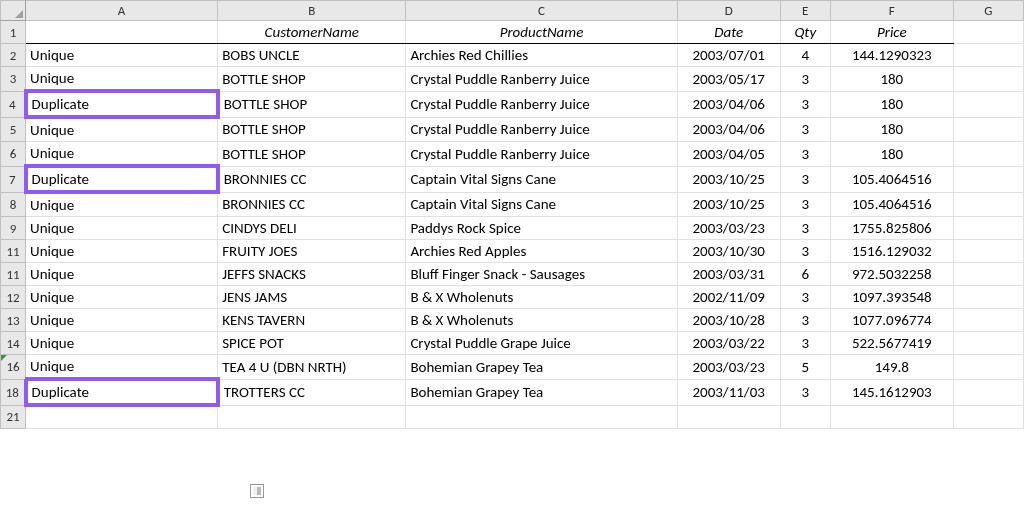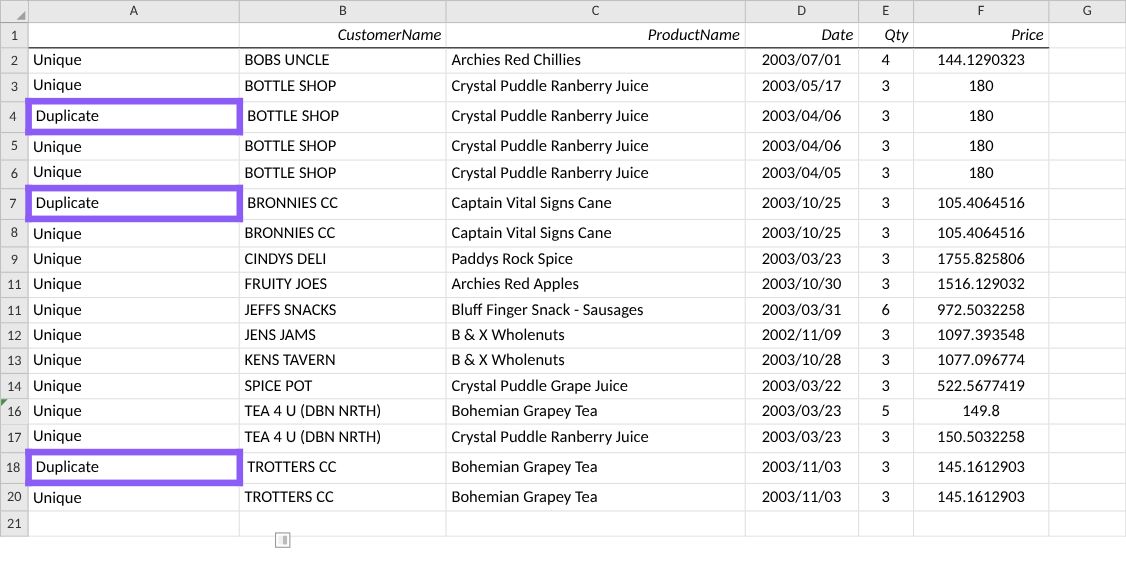--- a/index.html
+++ b/index.html
@@ -69,29 +69,29 @@
     }
     .col-A { width: 192px; }
     .col-B { width: 188px; }
     .col-C { width: 271px; }
     .col-D { width: 103px; }
     .col-E { width: 50px; }
     .col-F { width: 123px; }
     .col-G { width: 70px; }
     .header-italic {
       font-style: italic;
-      text-align: right;
+      text-align: center;
       border-bottom: 1.5px solid #000;
       margin-top: 28px;
     }
     .num-right {
       text-align: center;
     }
     .highlight-dup {
-      border: 6px solid #8b5cf6;
+      border: 4px solid #8b5cf6;
     }
     .row16-header-marker {
       position: relative;
     }
     .row16-header-marker::before {
       content: '';
       position: absolute;
       left: 0;
       top: 0;
       width: 0;
@@ -293,42 +293,22 @@
         <td class="row-header row16-header-marker">16</td>
         <td class="cell">Unique</td>
         <td class="cell">TEA 4 U (DBN NRTH)</td>
         <td class="cell">Bohemian Grapey Tea</td>
         <td class="cell num-right">2003/03/23</td>
         <td class="cell num-right">5</td>
         <td class="cell num-right">149.8</td>
         <td class="cell"></td>
       </tr>
       <tr>
-        <td class="row-header">17</td>
-        <td class="cell">Unique</td>
-        <td class="cell">TEA 4 U (DBN NRTH)</td>
-        <td class="cell">Crystal Puddle Ranberry Juice</td>
-        <td class="cell num-right">2003/03/23</td>
-        <td class="cell num-right">3</td>
-        <td class="cell num-right">150.5032258</td>
-        <td class="cell"></td>
-      </tr>
-      <tr>
         <td class="row-header">18</td>
         <td class="cell highlight-dup">Duplicate</td>
-        <td class="cell">TROTTERS CC</td>
-        <td class="cell">Bohemian Grapey Tea</td>
-        <td class="cell num-right">2003/11/03</td>
-        <td class="cell num-right">3</td>
-        <td class="cell num-right">145.1612903</td>
-        <td class="cell"></td>
-      </tr>
-      <tr>
-        <td class="row-header">20</td>
-        <td class="cell">Unique</td>
         <td class="cell">TROTTERS CC</td>
         <td class="cell">Bohemian Grapey Tea</td>
         <td class="cell num-right">2003/11/03</td>
         <td class="cell num-right">3</td>
         <td class="cell num-right">145.1612903</td>
         <td class="cell"></td>
       </tr>
       <tr>
         <td class="row-header">21</td>
         <td class="cell"></td>

